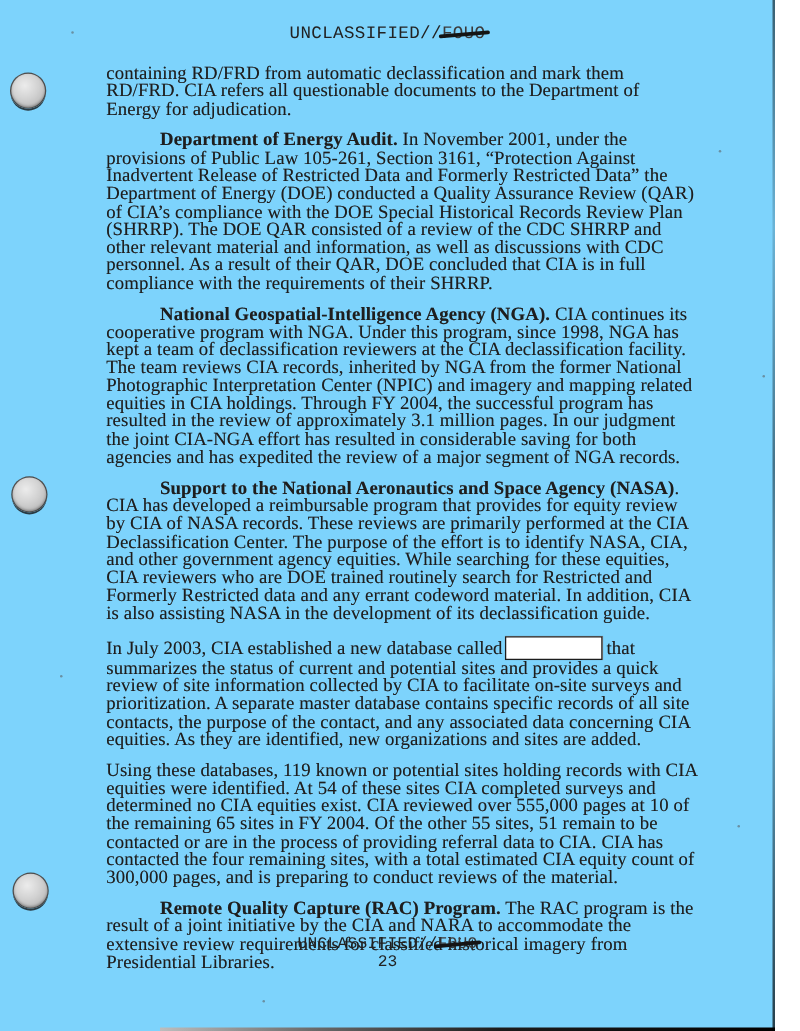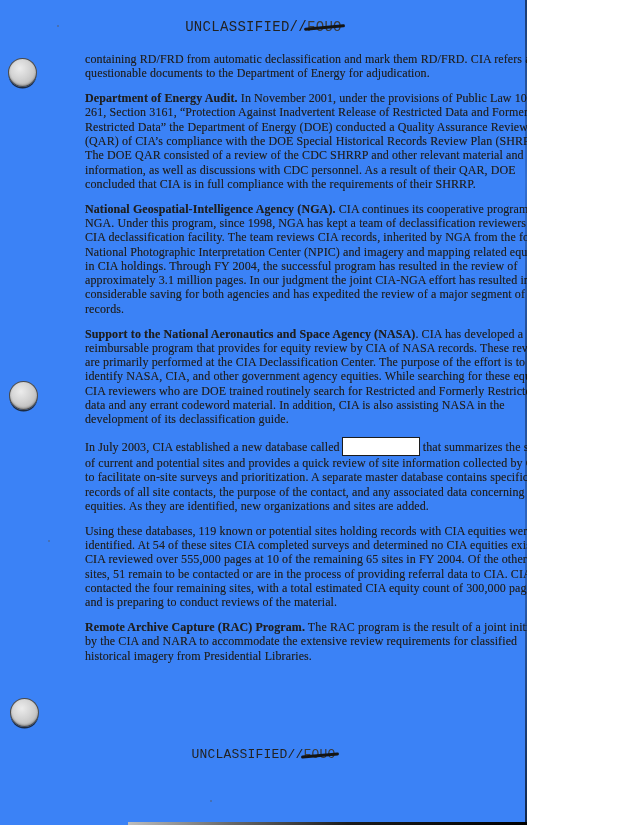--- a/index.html
+++ b/index.html
@@ -2,23 +2,23 @@
 <html><head>
 <meta charset="utf-8">
 <style>
   html, body {
     margin: 0;
     padding: 0;
     background: #ffffff;
   }
   .page {
     position: relative;
-    width: 527px;
+    width: 620px;
     height: 825px;
-    background: #3b82f6;
+    background: #7dd3fc;
     overflow: hidden;
     font-family: "Liberation Serif", serif;
     color: #1e1e1e;
   }
   
   .banner {
     position: absolute;
     left: 0;
     width: 100%;
     text-align: center;
@@ -53,26 +53,26 @@
   }
   
   .body-text {
     position: absolute;
     left: 85px;
     top: 52px;
     width: 473px;
   }
   .body-text p {
     margin: 0 0 10.5px 0;
-    font-size: 12px;
+    font-size: 15px;
     line-height: 14.3px;
     letter-spacing: 0.1px;
     text-shadow: 0 0 0.5px rgba(45,45,45,0.5);
   }
-  .body-text b { font-weight: bold; }
+  .body-text b { font-weight: bold; margin-left: 43px; }
   
   .redaction-box {
     display: inline-block;
     width: 76px;
     height: 17px;
     background: #ffffff;
     border: 1.6px solid #1c1c1c;
     vertical-align: -5px;
     margin: 0 3px 0 2px;
     box-shadow: 0 0 0.5px #555;
@@ -137,25 +137,26 @@
 
     <p><b>National Geospatial-Intelligence Agency (NGA).</b><span>  CIA continues its cooperative program with NGA.  Under this program, since 1998, NGA has kept a team of declassification reviewers at the CIA declassification facility.  The team reviews CIA records, inherited by NGA from the former National Photographic Interpretation Center (NPIC) and imagery and mapping related equities in CIA holdings.  Through FY 2004, the successful program has resulted in the review of approximately 3.1 million pages.  In our judgment the joint CIA-NGA effort has resulted in considerable saving for both agencies and has expedited the review of a major segment of NGA records.</span></p>
 
     <p><b>Support to the National Aeronautics and Space Agency (NASA)</b><span>. CIA has developed a reimbursable program that provides for equity review by CIA of NASA records.  These reviews are primarily performed at the CIA Declassification Center.  The purpose of the effort is to identify NASA, CIA, and other government agency equities.  While searching for these equities, CIA reviewers who are DOE trained routinely search for Restricted and Formerly Restricted data and any errant codeword material.  In addition, CIA is also assisting NASA in the development of its declassification guide.</span></p>
 
 
     <p><span>In July 2003, CIA established a new database called</span><span class="redaction-box"></span><span>that summarizes the status of current and potential sites and provides a quick review of site information collected by CIA to facilitate on-site surveys and prioritization.  A separate master database contains specific records of all site contacts, the purpose of the contact, and any associated data concerning CIA equities.  As they are identified, new organizations and sites are added.</span></p>
 
     <p><span>Using these databases, 119 known or potential sites holding records with CIA equities were identified. At 54 of these sites CIA completed surveys and determined no CIA equities exist.  CIA reviewed over 555,000 pages at 10 of the remaining 65 sites in FY 2004.  Of the other 55 sites, 51 remain to be contacted or are in the process of providing referral data to CIA. CIA has contacted the four remaining sites, with a total estimated CIA equity count of 300,000 pages, and is preparing to conduct reviews of the material.</span></p>
 
-    <p><b>Remote Archive Capture (RAC) Program.</b><span>  The RAC program is the result of a joint initiative by the CIA and NARA to accommodate the extensive review requirements for classified historical imagery from Presidential Libraries.</span></p>
+    <p><b>Remote Quality Capture (RAC) Program.</b><span>  The RAC program is the result of a joint initiative by the CIA and NARA to accommodate the extensive review requirements for classified historical imagery from Presidential Libraries.</span></p>
 
   </div>
 
   <div class="banner footer"><span>UNCLASSIFIED//</span><span class="struck">FOUO</span></div>
+  <div class="page-number">23</div>
 
   <div class="scan-edge-bottom"></div>
   <div class="scan-edge-right"></div>
   <div class="speck" style="left:57px; top:25px;"></div>
   <div class="speck" style="left:575px; top:120px;"></div>
   <div class="speck" style="left:610px; top:300px;"></div>
   <div class="speck" style="left:48px; top:540px;"></div>
   <div class="speck" style="left:590px; top:660px;"></div>
   <div class="speck" style="left:210px; top:800px;"></div>
 

